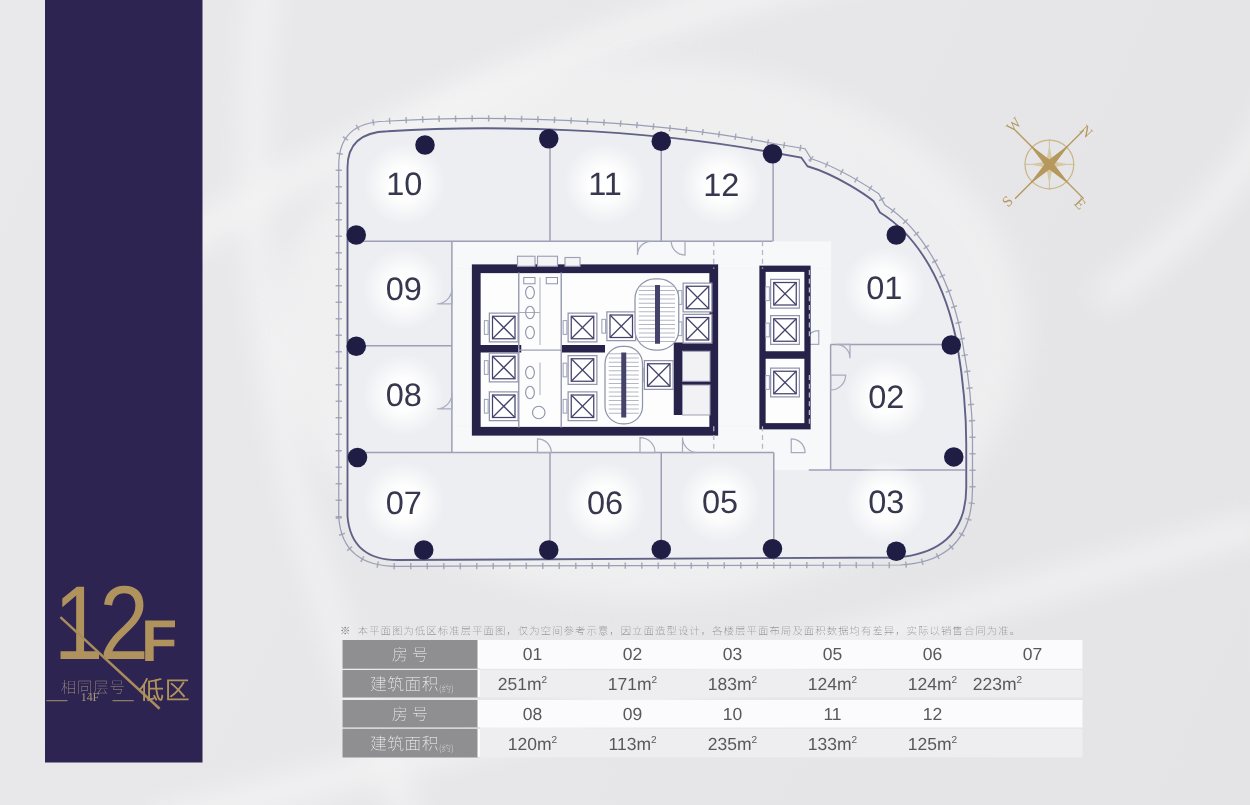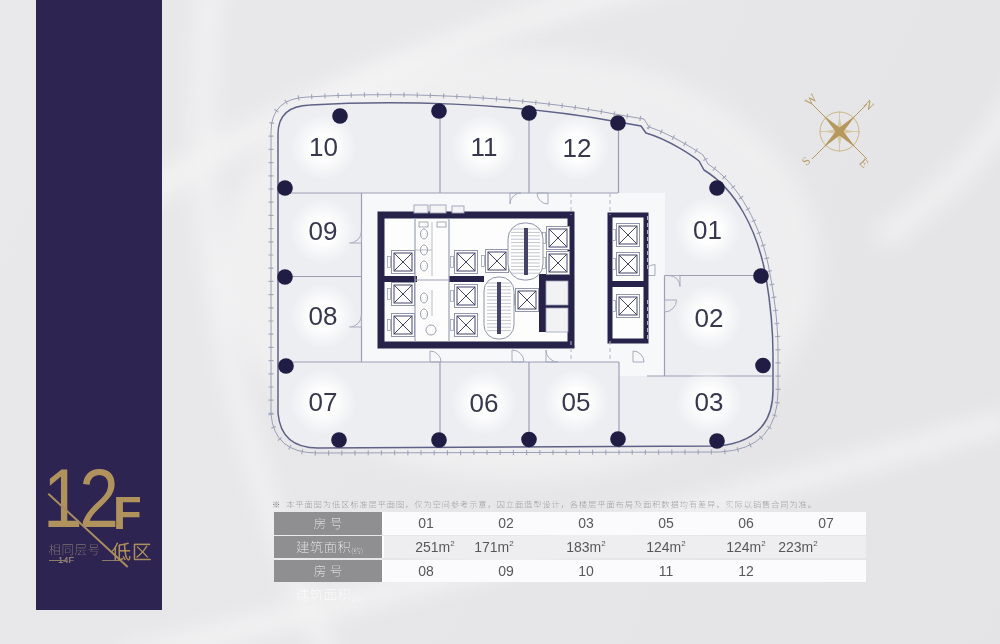--- a/index.html
+++ b/index.html
@@ -7,22 +7,22 @@
            background:linear-gradient(115deg,#e9e9eb 0%,#e7e7e9 45%,#e4e4e6 100%); }
   #plan { position:absolute; left:0; top:0; }
   #txt { position:absolute; left:0; top:0; z-index:5; pointer-events:none; }
   #banner { position:absolute; left:36px; top:0; width:126px; height:610px;
              background:#2e2452; }
   #n12 { position:absolute; left:7px; top:450px; font-size:84px; letter-spacing:-4px;
           transform:scaleX(0.85); transform-origin:0 0; color:#b0925d; }
   #nF  { position:absolute; left:77px; top:485px; font-size:47px; font-weight:bold; color:#b0925d; }
   #diag { position:absolute; left:13px; top:493px; width:108px; height:1.6px;
            background:#a88c5e; transform:rotate(42.7deg); transform-origin:0 0; }
-  #fl14 { position:absolute; left:22px; top:554px; width:52px; font-size:9.5px; color:#a9997f;
-           text-align:left; }
+  #fl14 { position:absolute; left:10px; top:554px; width:52px; font-size:9.5px; color:#a9997f;
+           text-align:center;font-family:Liberation Serif, serif; }
   #fl14:before, #fl14:after { content:""; position:absolute; top:6px; width:17px; height:1px;
            background:#8a7c66; }
   #fl14:before { left:-9px; } #fl14:after { right:-9px; }
   .trow { position:absolute; left:274px; width:592px; height:22.6px; }
   .hcell { position:absolute; left:0; top:0; width:110px; height:100%;
             background:#8f8f92; color:#fff; font-size:13px; border-right:2px solid #fdfdfe; box-sizing:border-box;
             display:flex; align-items:center; justify-content:center; }
   .vcell { position:absolute; top:0; height:100%; color:#58585a; font-size:14px;
             display:flex; align-items:center; justify-content:center; }
   .vcell sup { font-size:8px; vertical-align:super; line-height:0; margin-top:-6px; }
@@ -298,34 +298,43 @@
 <div class="hcell"></div>
 <div class="vcell" style="left:112.0px;width:80.0px">01</div>
 <div class="vcell" style="left:192.0px;width:80.0px">02</div>
 <div class="vcell" style="left:272.0px;width:80.0px">03</div>
 <div class="vcell" style="left:352.0px;width:80.0px">05</div>
 <div class="vcell" style="left:432.0px;width:80.0px">06</div>
 <div class="vcell" style="left:512.0px;width:80.0px">07</div>
 </div>
 <div class="trow" style="top:535.8px;background:#eeeef0">
 <div class="hcell"></div>
-<div class="vcell" style="left:121px;width:80.0px">251m<sup>2</sup></div>
-<div class="vcell" style="left:180px;width:80.0px">171m<sup>2</sup></div>
+<div class="vcell" style="left:104px;width:80.0px">251m<sup>2</sup></div>
+<div class="vcell" style="left:192.0px;width:80.0px">171m<sup>2</sup></div>
 <div class="vcell" style="left:272.0px;width:80.0px">183m<sup>2</sup></div>
 <div class="vcell" style="left:352.0px;width:80.0px">124m<sup>2</sup></div>
 <div class="vcell" style="left:432.0px;width:80.0px">124m<sup>2</sup></div>
 <div class="vcell" style="left:484px;width:80.0px">223m<sup>2</sup></div>
 </div>
 <div class="trow" style="top:559.6px;background:#fbfbfd">
 <div class="hcell"></div>
 <div class="vcell" style="left:112.0px;width:80.0px">08</div>
 <div class="vcell" style="left:192.0px;width:80.0px">09</div>
 <div class="vcell" style="left:272.0px;width:80.0px">10</div>
 <div class="vcell" style="left:352.0px;width:80.0px">11</div>
 <div class="vcell" style="left:432.0px;width:80.0px">12</div>
+<div class="vcell" style="left:512.0px;width:80.0px"></div>
+</div>
+<div class="trow" style="top:583.4px;background:#eeeef0">
+<div class="hcell"></div>
+<div class="vcell" style="left:112.0px;width:80.0px">120m<sup>2</sup></div>
+<div class="vcell" style="left:192.0px;width:80.0px">113m<sup>2</sup></div>
+<div class="vcell" style="left:272.0px;width:80.0px">235m<sup>2</sup></div>
+<div class="vcell" style="left:352.0px;width:80.0px">133m<sup>2</sup></div>
+<div class="vcell" style="left:432.0px;width:80.0px">125m<sup>2</sup></div>
 <div class="vcell" style="left:512.0px;width:80.0px"></div>
 </div>
 <svg id="txt" width="1000" height="644" viewBox="0 0 1000 644">
       <defs>
         <path id="g0" d="M499 526H897V497H499ZM501 278H899V249H501ZM500 29H898V-1H500ZM482 767H915V-65H885V737H512V-65H482ZM59 608H430V578H59ZM239 831H269V-68H239ZM239 596 266 588Q251 527 228 462Q206 398 178 336Q151 273 120 220Q90 168 60 131Q56 136 50 143Q43 150 38 154Q67 189 97 239Q127 289 154 349Q182 409 204 472Q226 536 239 596ZM264 464Q275 454 298 430Q320 405 346 376Q373 348 395 324Q417 299 426 288L401 262Q391 277 370 302Q349 328 324 357Q300 386 278 410Q255 435 243 447Z"></path>
         <path id="g1" d="M246 607H763V577H246ZM301 443H330V64H301ZM316 443H699V143H316V173H670V414H316ZM100 774H897V745H130V-73H100ZM872 774H902V-17Q902 -40 894 -51Q885 -62 868 -66Q852 -70 815 -71Q778 -72 712 -71Q711 -67 708 -62Q706 -58 704 -52Q701 -47 698 -43Q753 -44 794 -44Q834 -44 847 -43Q861 -42 866 -36Q872 -31 872 -18Z"></path>
         <path id="g2" d="M152 777H182V487Q182 426 178 354Q174 283 162 208Q151 134 128 63Q105 -8 66 -69Q63 -67 58 -64Q54 -61 50 -58Q45 -55 41 -54Q79 6 101 76Q123 145 134 217Q145 289 148 358Q152 427 152 487ZM167 777H870V563H167V592H841V748H167ZM299 453H868V424H299ZM224 286H939V257H224ZM691 188 715 200Q747 158 782 110Q816 61 846 16Q877 -30 896 -62L871 -78Q852 -45 822 1Q792 47 758 96Q724 146 691 188ZM265 -42Q264 -38 262 -32Q260 -25 258 -18Q256 -11 254 -7Q266 -5 282 8Q297 22 316 42Q326 52 346 76Q367 100 393 132Q419 165 446 203Q472 241 495 279L527 264Q491 210 452 158Q414 107 374 62Q334 16 294 -20V-21Q294 -21 290 -23Q285 -25 280 -28Q274 -31 270 -34Q265 -38 265 -42ZM265 -42V-17L295 -3L829 27Q830 20 832 12Q834 4 835 -1Q683 -10 583 -16Q483 -21 422 -25Q362 -29 330 -32Q299 -35 286 -37Q272 -39 265 -42Z"></path>
         <path id="g3" d="M228 754V576H772V754ZM198 783H802V547H198ZM73 429H924V400H73ZM249 252H779V223H249ZM769 252H799Q799 252 798 248Q798 245 798 240Q798 236 797 233Q783 143 768 85Q754 27 739 -5Q724 -37 705 -53Q692 -63 678 -66Q664 -69 641 -70Q619 -70 574 -69Q528 -68 475 -64Q474 -57 472 -49Q470 -41 465 -34Q521 -40 569 -42Q617 -43 636 -43Q656 -43 666 -42Q676 -40 683 -34Q700 -21 714 10Q729 42 742 100Q755 157 769 246ZM302 413 331 408Q322 377 310 344Q299 310 287 279Q275 248 265 224H231Q243 250 256 282Q268 315 280 349Q292 383 302 413Z"></path>
         <path id="g4" d="M291 827 320 819Q287 735 243 655Q199 575 148 506Q98 436 44 381Q42 384 38 388Q35 393 31 398Q27 403 23 405Q77 457 126 524Q176 592 218 670Q261 747 291 827ZM180 588 207 616 209 615V-68H180ZM398 433H946V404H398ZM847 824 878 802Q818 781 738 762Q657 742 568 726Q480 709 395 696Q394 701 390 708Q387 716 384 720Q467 733 555 750Q643 767 720 786Q797 805 847 824ZM654 763H683Q688 601 703 458Q718 316 742 208Q766 100 800 38Q834 -25 878 -27Q896 -28 908 16Q921 60 928 139Q932 137 936 134Q941 132 946 130Q950 129 954 128Q947 57 936 16Q926 -26 912 -44Q898 -61 879 -61Q833 -60 798 -16Q763 28 738 105Q713 182 696 286Q680 389 670 510Q659 632 654 763ZM359 -73V-47L379 -30L592 29Q592 24 592 16Q593 9 594 4Q519 -18 474 -32Q430 -46 407 -54Q384 -61 374 -66Q364 -70 359 -73ZM359 -73Q358 -69 355 -64Q352 -58 348 -52Q345 -47 342 -43Q353 -39 368 -27Q384 -15 384 13V720L414 712V-33Q414 -33 406 -38Q397 -42 386 -48Q376 -55 368 -62Q359 -68 359 -73ZM589 123 615 131Q634 104 652 72Q670 41 686 12Q701 -18 709 -41L682 -52Q675 -29 660 2Q645 32 626 64Q608 96 589 123Z"></path>
         <path id="g5" d="M744 671 772 661Q707 545 625 440Q543 335 450 246Q357 156 258 86Q255 89 250 93Q246 97 241 102Q236 106 231 108Q332 175 426 264Q520 352 602 456Q683 560 744 671ZM255 614 279 630Q351 570 426 500Q500 431 570 360Q641 289 700 224Q760 158 801 105L774 85Q735 138 676 204Q617 270 546 342Q476 414 402 484Q327 554 255 614ZM922 766V736H142V-10H946V-39H112V766Z"></path>

